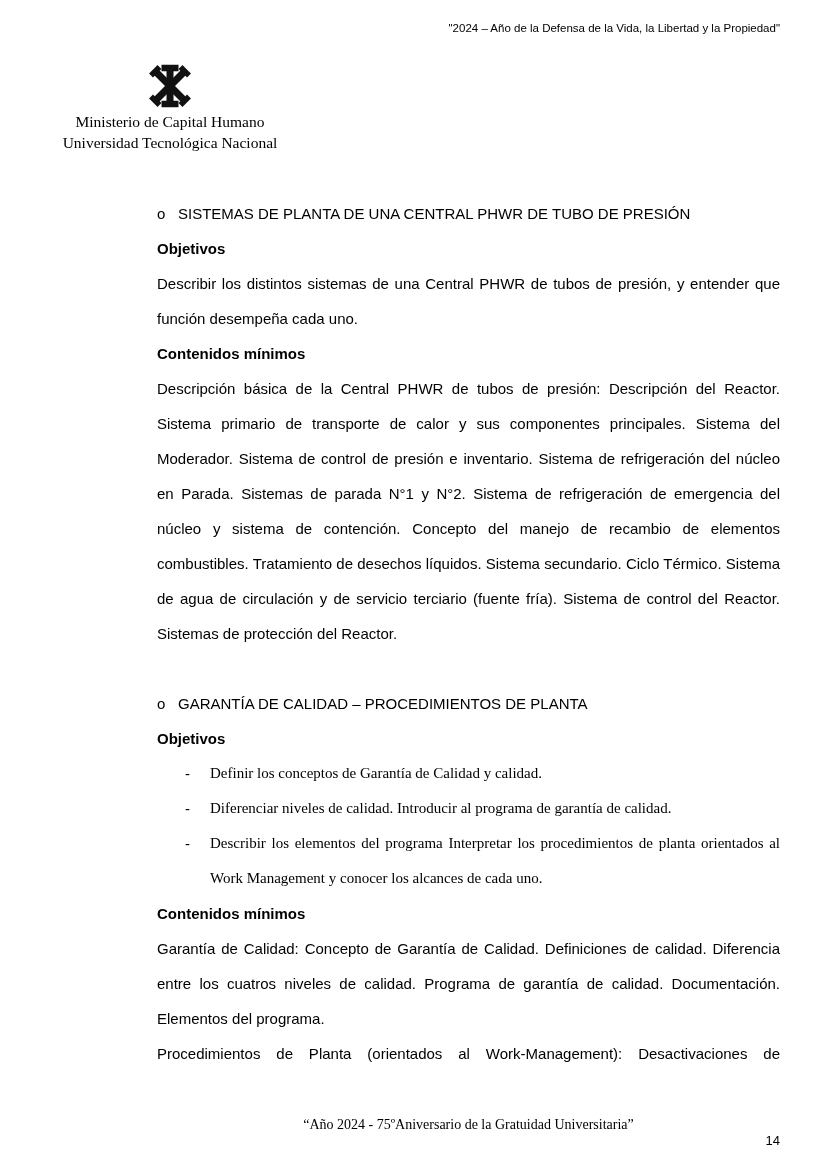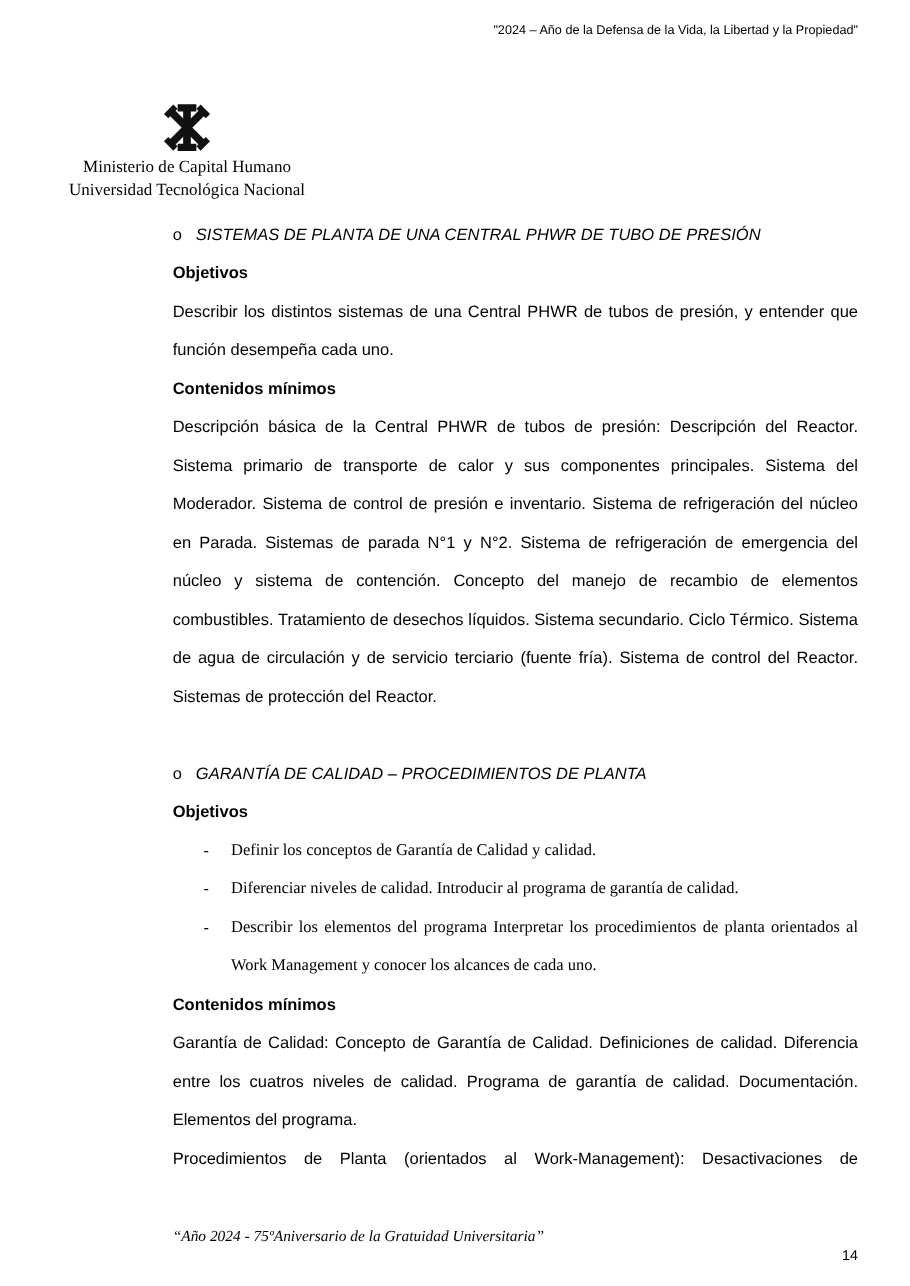--- a/index.html
+++ b/index.html
@@ -15,21 +15,21 @@
   .header-quote {
     position: absolute;
     top: 22px;
     right: 47px;
     font-size: 11.5px;
     color: #000;
     white-space: nowrap;
   }
   .letterhead {
     position: absolute;
-    top: 94px;
+    top: 64px;
     left: 40px;
     width: 260px;
     text-align: center;
     font-family: "Liberation Serif", serif;
   }
   .logo-wrap { height: 48px; }
   .letterhead-line {
     font-size: 15.5px;
     line-height: 20.5px;
     white-space: nowrap;
@@ -37,37 +37,37 @@
   .content {
     position: absolute;
     left: 157px;
     top: 196px;
     width: 623px;
     font-size: 15px;
     line-height: 35px;
   }
   .sec-head { display: flex; margin: 0; }
   .sec-bullet { flex: 0 0 21px; }
-  .sec-title { font-style: italic; white-space: nowrap; }
+  .sec-title { white-space: nowrap; }
   .label { font-weight: bold; margin: 0; }
   .para { margin: 0; text-align: justify; }
   .lead { }
   .force-last-justify { text-align-last: justify; }
   .obj-list { margin: 0; }
   .li { display: flex; margin: 0; }
   .li-marker { flex: 0 0 25px; margin-left: 28px; }
   .li-text { flex: 1; text-align: justify; font-family: Liberation Serif, serif; }
   .section-gap { margin-top: 35px; }
   .footer-quote {
     position: absolute;
     left: 157px;
     top: 1117px;
     width: 623px;
+    text-align: center;
     font-family: "Liberation Serif", serif;
-    font-style: italic;
     font-size: 14px;
   }
   .page-number {
     position: absolute;
     right: 47px;
     top: 1133px;
     font-size: 13px;
   }
 </style>
 </head>

